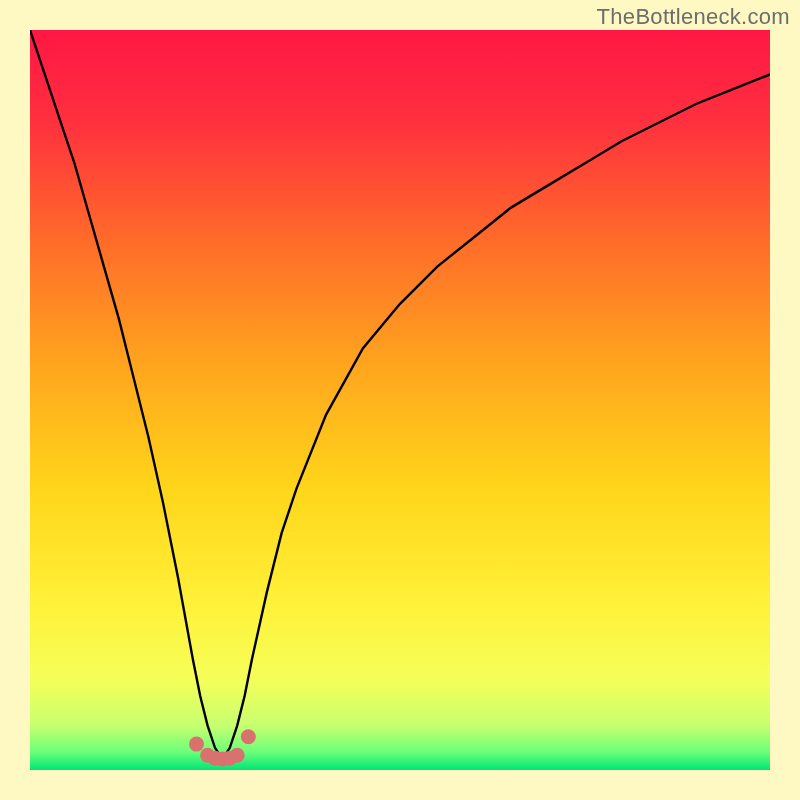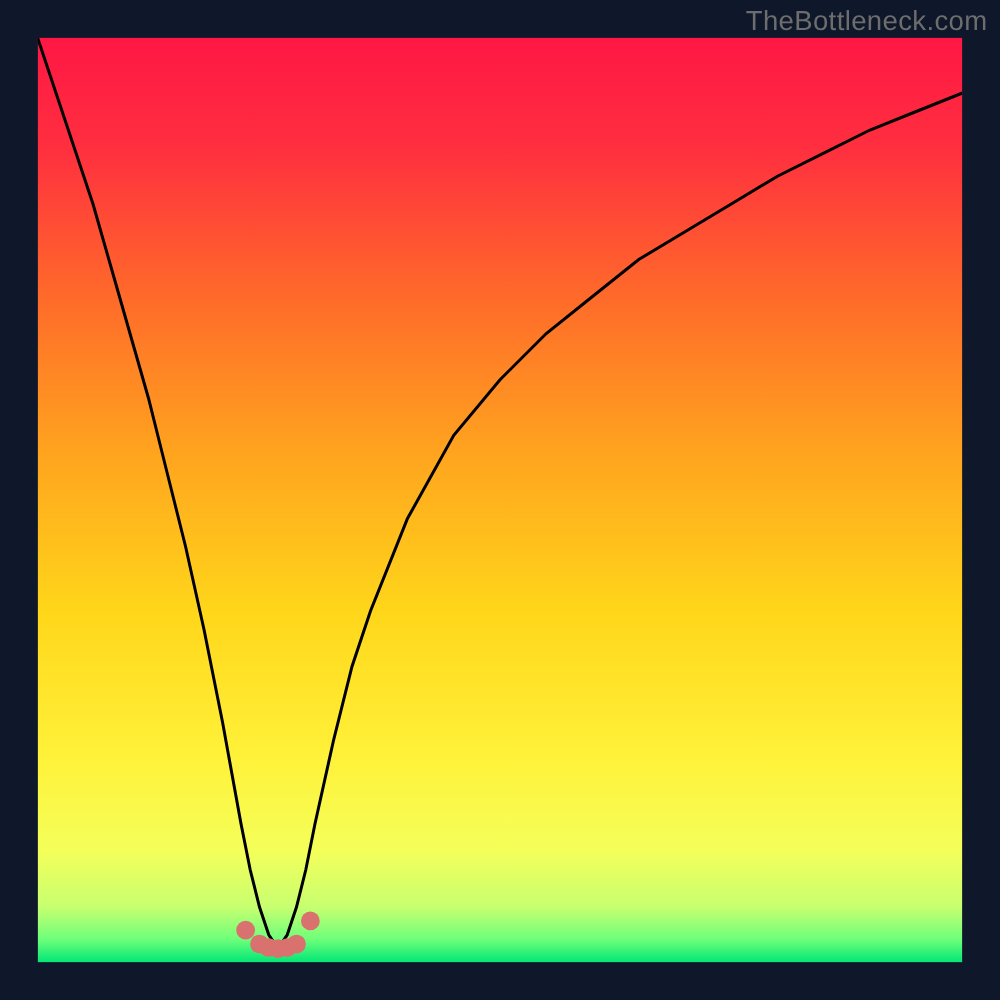--- a/index.html
+++ b/index.html
@@ -10,21 +10,21 @@
     background: #000;
     font-family: Arial, Helvetica, sans-serif;
     overflow: hidden;
   }
   .frame {
     position: absolute;
     left: 0;
     top: 0;
     width: 800px;
     height: 800px;
-    background: #0f172a;
+    background: #fef9c3;
   }
   .plot {
     position: absolute;
     left: 30px;
     top: 30px;
     width: 740px;
     height: 740px;
     overflow: hidden;
   }
   .plot svg {

